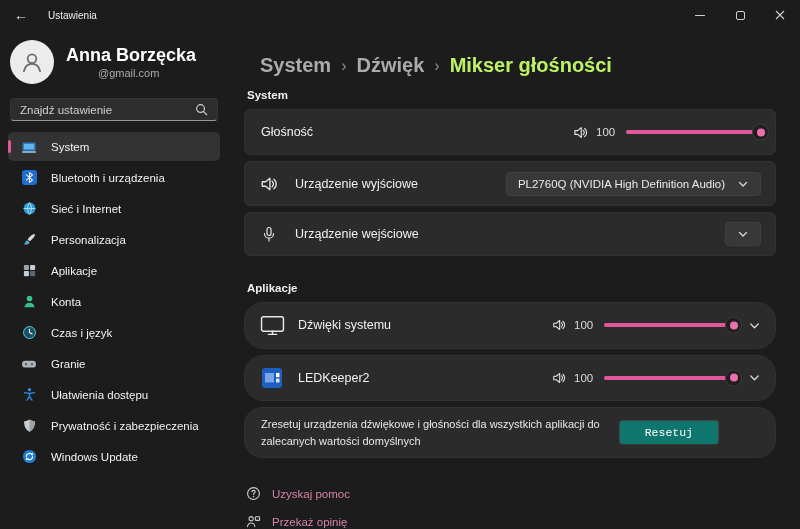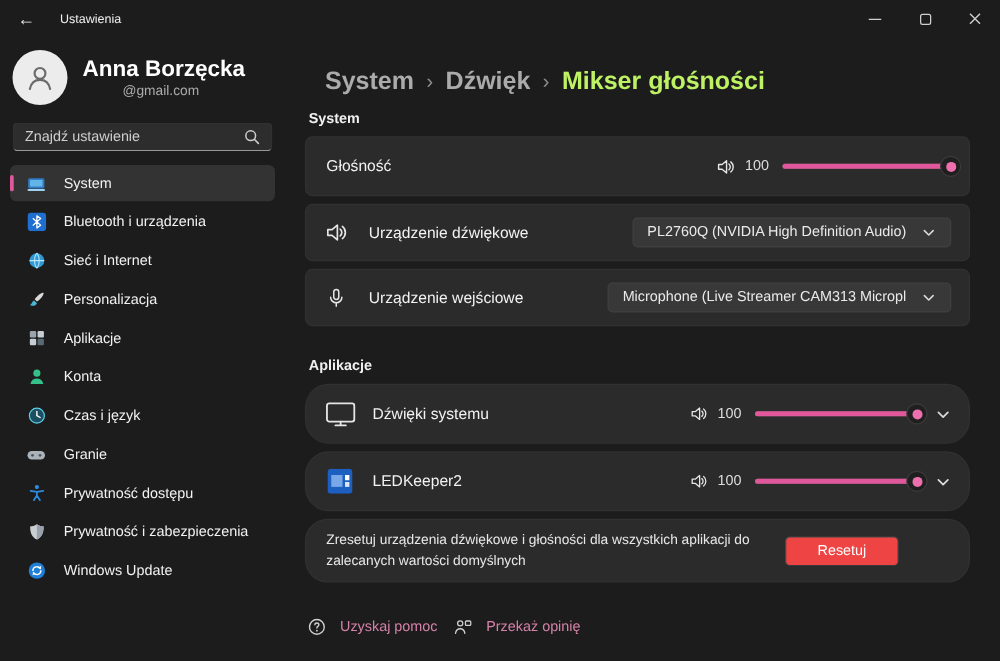--- a/index.html
+++ b/index.html
@@ -63,24 +63,24 @@
   .slider.small { width:130px; }
   .slider-fill { height:100%; border-radius:2px; background:#e0579b; position:relative; }
   .slider-thumb { position:absolute; right:-7px; top:50%; transform:translateY(-50%);
                   width:15px; height:15px; border-radius:50%; background:#1f1f1f;
                   box-shadow:0 0 0 1px #3a3a3a; }
   .slider-thumb::after { content:""; position:absolute; inset:3.5px; border-radius:50%; background:#ee6fae; }
   .dropdown { background:#383838; border:1px solid #404040; border-radius:4px; padding:5px 11px;
               display:flex; align-items:center; gap:12px; font-size:11.5px; color:#eaeaea; }
   .expander { margin-left:14px; display:flex; align-items:center; }
   .reset-text { flex:1; font-size:11px; color:#e8e8e8; line-height:1.5; max-width:425px; }
-  .reset-btn { background:#ef4444; border:1px solid #454545; border-bottom-color:#383838; border-radius:4px;
+  .reset-btn { background:#0f766e; border:1px solid #454545; border-bottom-color:#383838; border-radius:4px;
                padding:5px 25px; font-size:11.5px; color:#ffffff; margin-left:auto; margin-right:42px;
-               font-family:Liberation Sans, sans-serif; }
-  .footer-links { margin:22px 0 0 2px; display:flex; flex-direction:row; gap:13px; }
+               font-family:Liberation Mono, monospace; }
+  .footer-links { margin:22px 0 0 2px; display:flex; flex-direction:column; gap:13px; }
   .link-row { display:flex; align-items:center; gap:11px; }
   .link-text { font-size:11.5px; color:#d782a9; }
 </style>
 </head>
 <body>
 
 <div class="window">
 
   <div class="titlebar">
     <div class="back-btn">
@@ -212,21 +212,21 @@
           <span>Granie</span>
         </div>
 
         <div class="nav-item">
           <span class="nav-icon">
             <svg width="15" height="15" viewBox="0 0 16 16">
                 <circle cx="8" cy="2.8" r="1.8" fill="#2e8ae0"></circle>
                 <path d="M2.6 6 L8 7 L13.4 6 M8 7 V10 L5.4 14 M8 10 L10.6 14" stroke="#2e8ae0" stroke-width="1.5" fill="none" stroke-linecap="round" stroke-linejoin="round"></path>
               </svg>
           </span>
-          <span>Prywatność dostępu</span>
+          <span>Ułatwienia dostępu</span>
         </div>
 
         <div class="nav-item">
           <span class="nav-icon">
             <svg width="15" height="15" viewBox="0 0 16 16">
                 <path d="M8 1.5 C10 2.8 12 3.3 13.8 3.4 C13.8 9 12 12.7 8 14.6 C4 12.7 2.2 9 2.2 3.4 C4 3.3 6 2.8 8 1.5 Z" fill="#c9ced3"></path>
                 <path d="M8 1.5 C10 2.8 12 3.3 13.8 3.4 C13.8 9 12 12.7 8 14.6 Z" fill="#99a2aa"></path>
               </svg>
           </span>
           <span>Prywatność i zabezpieczenia</span>
@@ -275,39 +275,38 @@
         </div>
       </div>
 
       <div class="card device">
         <span class="dev-icon">
           <svg width="18" height="18" viewBox="0 0 16 16">
             <path d="M2 6 L5 6 L8.8 2.8 V13.2 L5 10 H2 Z" fill="none" stroke="#e6e6e6" stroke-width="1.2" stroke-linejoin="round"></path>
             <path d="M10.8 5.6 A3.1 3.1 0 0 1 10.8 10.4 M12.4 3.7 A5.5 5.5 0 0 1 12.4 12.3" fill="none" stroke="#e6e6e6" stroke-width="1.2" stroke-linecap="round"></path>
           </svg>
         </span>
-        <span class="row-label">Urządzenie dźwiękowe</span>
+        <span class="row-label">Urządzenie wyjściowe</span>
         <div class="dropdown">
           <span>PL2760Q (NVIDIA High Definition Audio)</span>
           <svg width="12" height="12" viewBox="0 0 12 12">
               <path d="M2.5 4.5 L6 8 L9.5 4.5" fill="none" stroke="#dadada" stroke-width="1.3" stroke-linecap="round" stroke-linejoin="round"></path>
             </svg>
         </div>
       </div>
 
       <div class="card device">
         <span class="dev-icon">
           <svg width="16" height="17" viewBox="0 0 16 16">
             <rect x="6" y="1" width="4" height="8" rx="2" fill="none" stroke="#e6e6e6" stroke-width="1.2"></rect>
             <path d="M3.5 7.2 A4.5 4.5 0 0 0 12.5 7.2 M8 11.7 V14.5" fill="none" stroke="#e6e6e6" stroke-width="1.2" stroke-linecap="round"></path>
           </svg>
         </span>
         <span class="row-label">Urządzenie wejściowe</span>
         <div class="dropdown">
-          <span>Microphone (Live Streamer CAM313 Micropl</span>
           <svg width="12" height="12" viewBox="0 0 12 12">
               <path d="M2.5 4.5 L6 8 L9.5 4.5" fill="none" stroke="#dadada" stroke-width="1.3" stroke-linecap="round" stroke-linejoin="round"></path>
             </svg>
         </div>
       </div>
 
       <div class="section-label second">Aplikacje</div>
 
       <div class="card app">
         <span class="app-icon">

